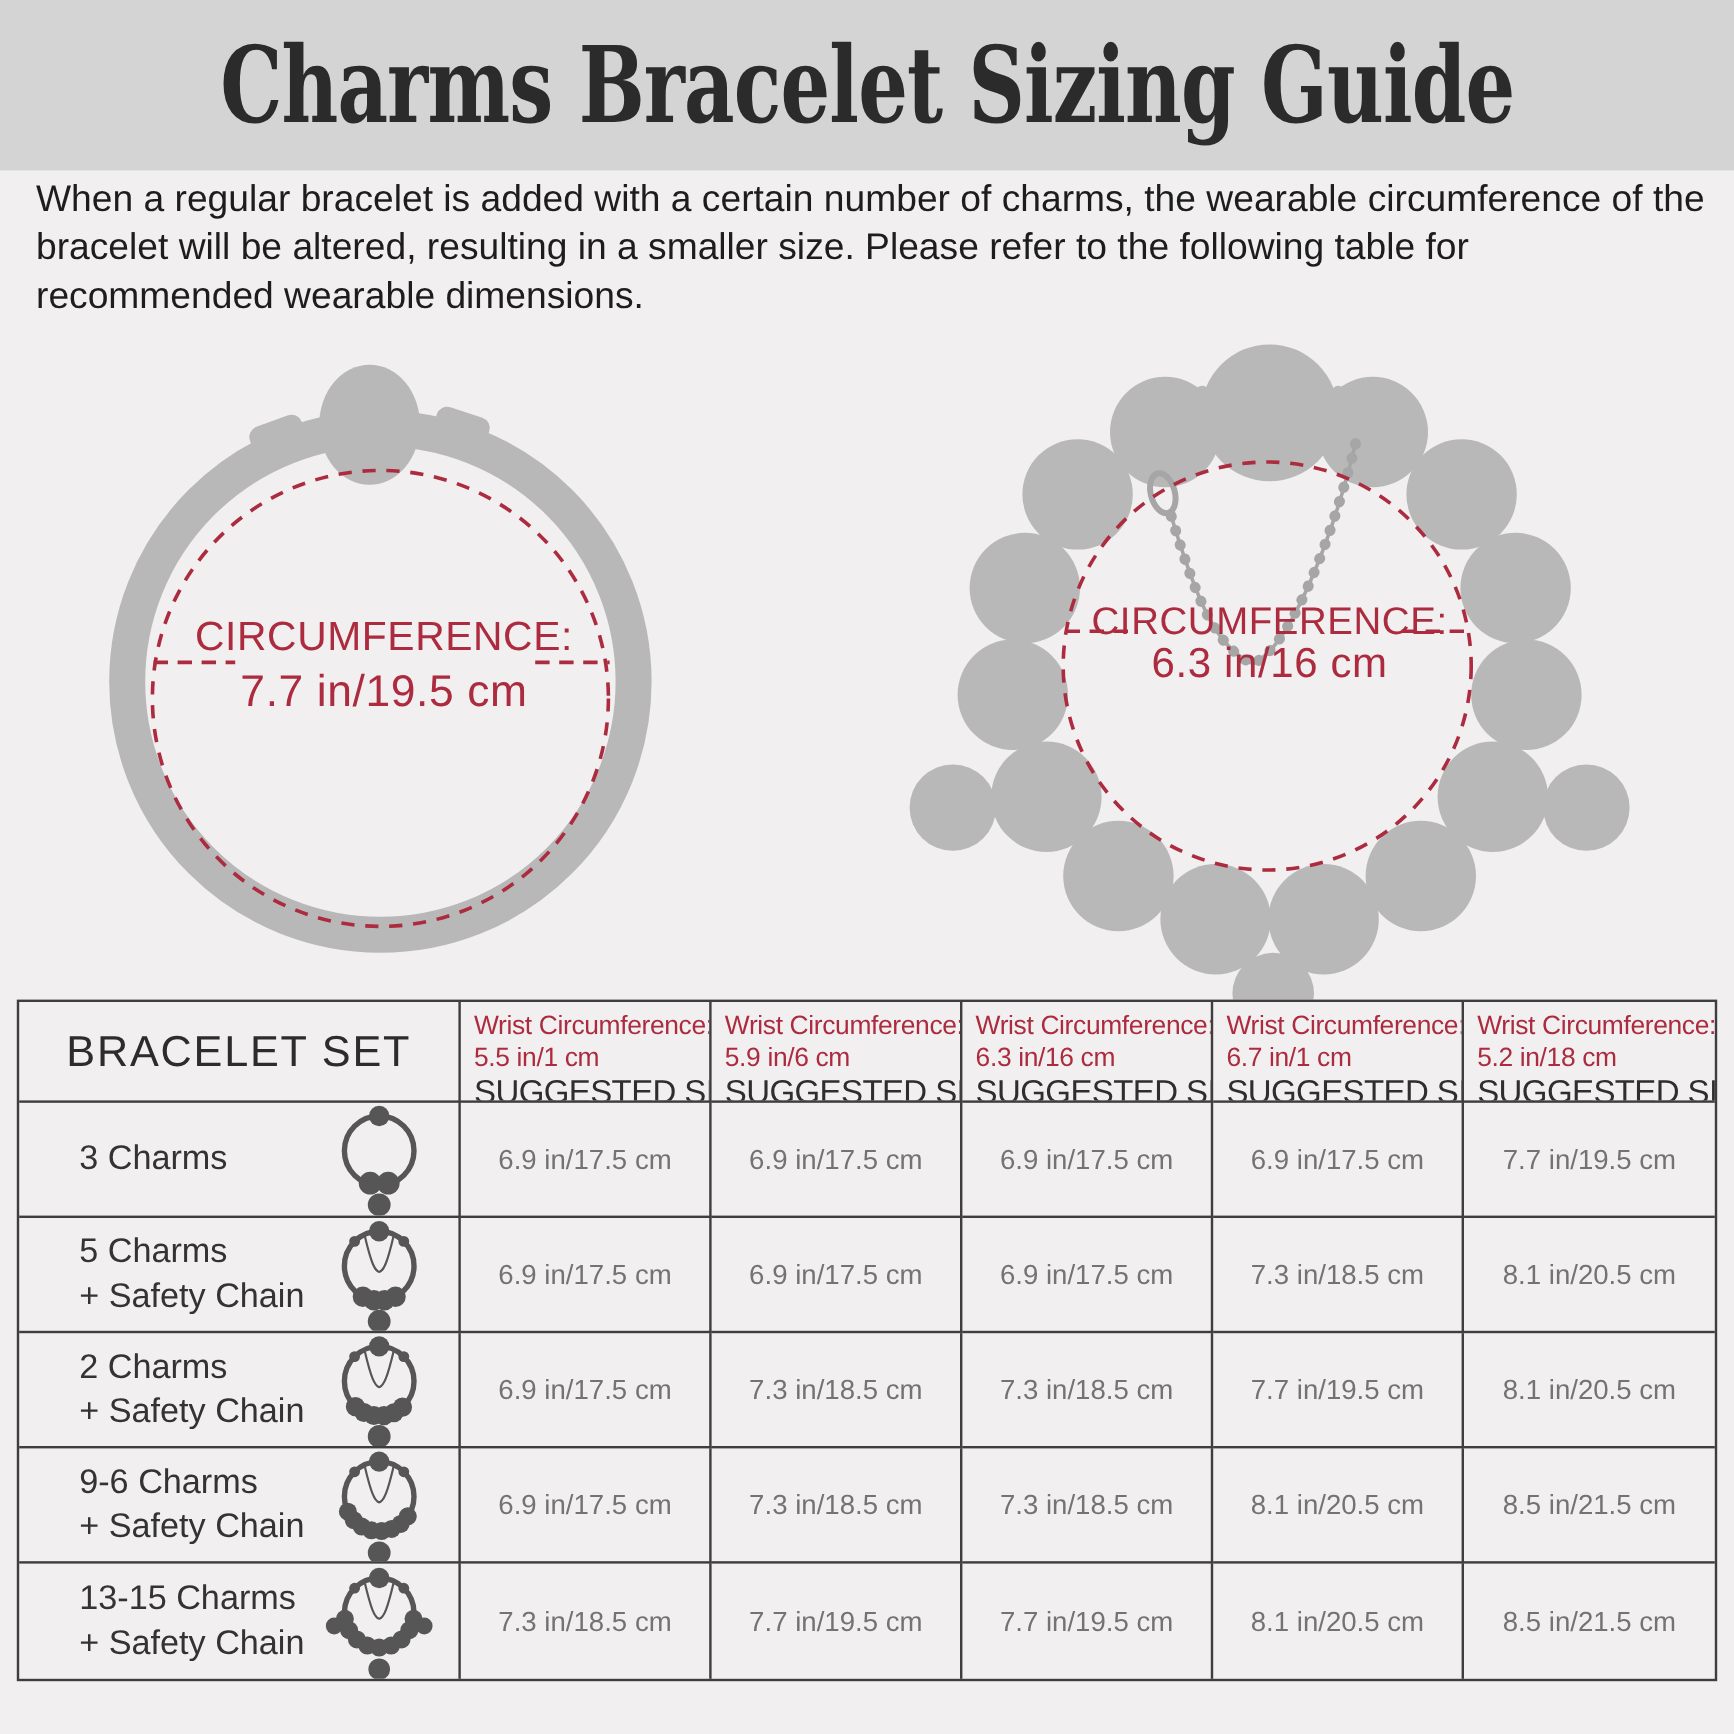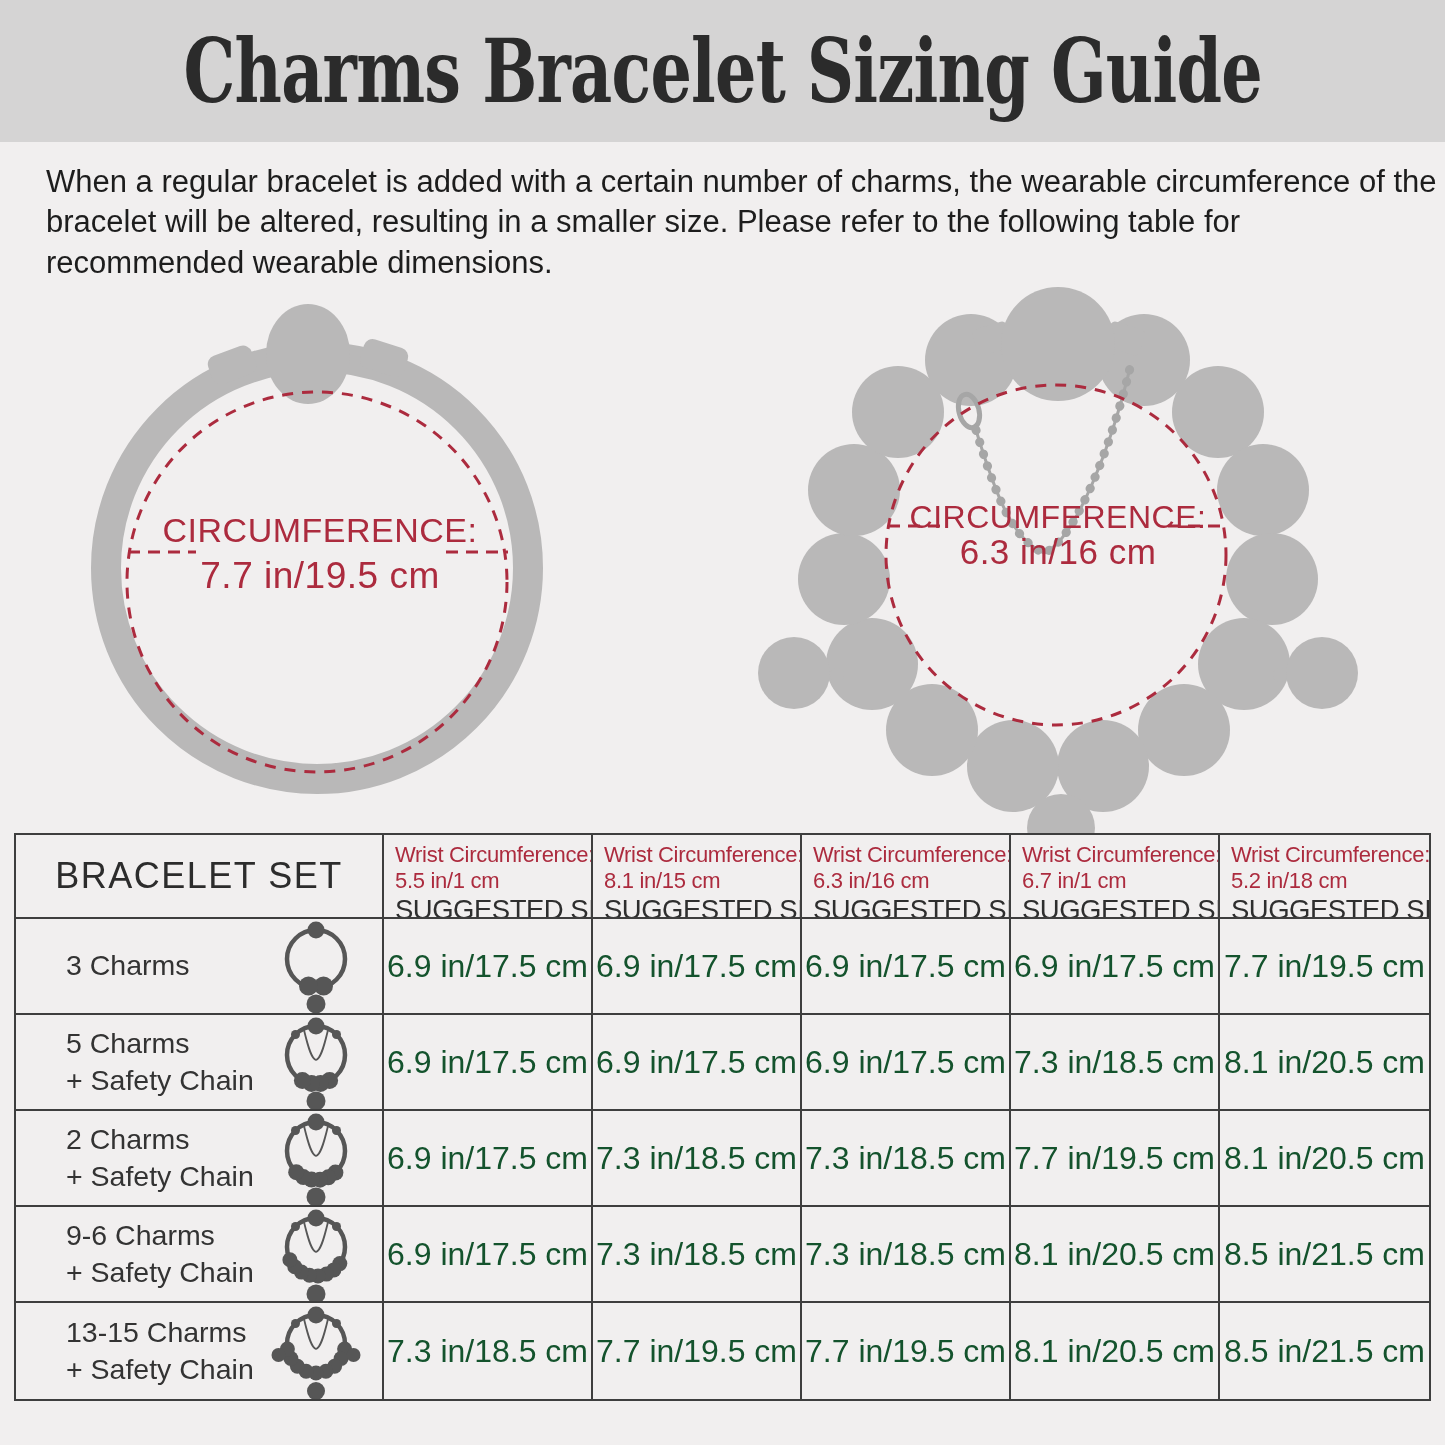--- a/index.html
+++ b/index.html
@@ -14,21 +14,21 @@
     background:#d5d4d4;display:flex;align-items:center;justify-content:center;
   }
   .band h1{
     margin:0;font-family:"DejaVu Serif", serif;font-weight:700;
     font-size:88px;color:#2b2b2b;letter-spacing:-1px;white-space:nowrap;
   }
   .band h1 .condense{display:inline-block;transform:scaleX(.74);transform-origin:center;}
   
   .intro{
     position:absolute;top:146px;left:30px;width:1392px;
-    font-size:31px;line-height:1.3;color:#1d1d1d;margin:16px;
+    font-size:31px;line-height:1.3;color:#1d1d1d;margin:0;
   }
   
   .figures{position:absolute;top:268px;left:0;width:1445px;height:607px;}
   .red-text{fill:#ac2b3e;font-family:"Liberation Sans",sans-serif;letter-spacing:.5px;}
   
   .sizing-table{
     position:absolute;top:833px;left:14px;width:1417px;
     display:grid;grid-template-columns:368px repeat(5,1fr);
     grid-template-rows:84px repeat(5,96px);
     border:2px solid #3e3e3e;background:#f1efef;box-sizing:border-box;
@@ -39,21 +39,21 @@
   .th-set{display:flex;align-items:center;justify-content:center;
     font-size:36px;letter-spacing:1.5px;color:#2c2c2c;}
   .th-col{display:flex;flex-direction:column;justify-content:space-between;
     padding:7px 4px 8px 11px;}
   .th-col .wrist{color:#ac2b3e;font-size:22px;line-height:26px;letter-spacing:-.3px;white-space:nowrap;}
   .th-col .sugg{font-size:27.5px;color:#2e2e2e;letter-spacing:-.5px;white-space:nowrap;}
   .td-label{display:flex;align-items:center;padding-left:50px;padding-right:16px;}
   .td-label .lines{font-size:28.5px;color:#333;line-height:1.3;}
   .td-label svg{margin-left:auto;flex:0 0 auto;}
   .td-val{display:flex;align-items:center;justify-content:center;
-    font-size:32px;color:#14532d;white-space:nowrap;}
+    font-size:23px;color:#737373;white-space:nowrap;}
 </style>
 </head>
 <body>
 
 <div class="page">
 
   <header class="band">
     <h1><span class="condense">Charms Bracelet Sizing Guide</span></h1>
   </header>
 
@@ -126,21 +126,21 @@
     <div class="cell th-col">
       <div class="wrist">
           <div>Wrist Circumference:</div>
           <div>5.5 in/1 cm</div>
         </div>
       <div class="sugg">SUGGESTED SIZE</div>
     </div>
     <div class="cell th-col">
       <div class="wrist">
           <div>Wrist Circumference:</div>
-          <div>8.1 in/15 cm</div>
+          <div>5.9 in/6 cm</div>
         </div>
       <div class="sugg">SUGGESTED SIZE</div>
     </div>
     <div class="cell th-col">
       <div class="wrist">
           <div>Wrist Circumference:</div>
           <div>6.3 in/16 cm</div>
         </div>
       <div class="sugg">SUGGESTED SIZE</div>
     </div>

